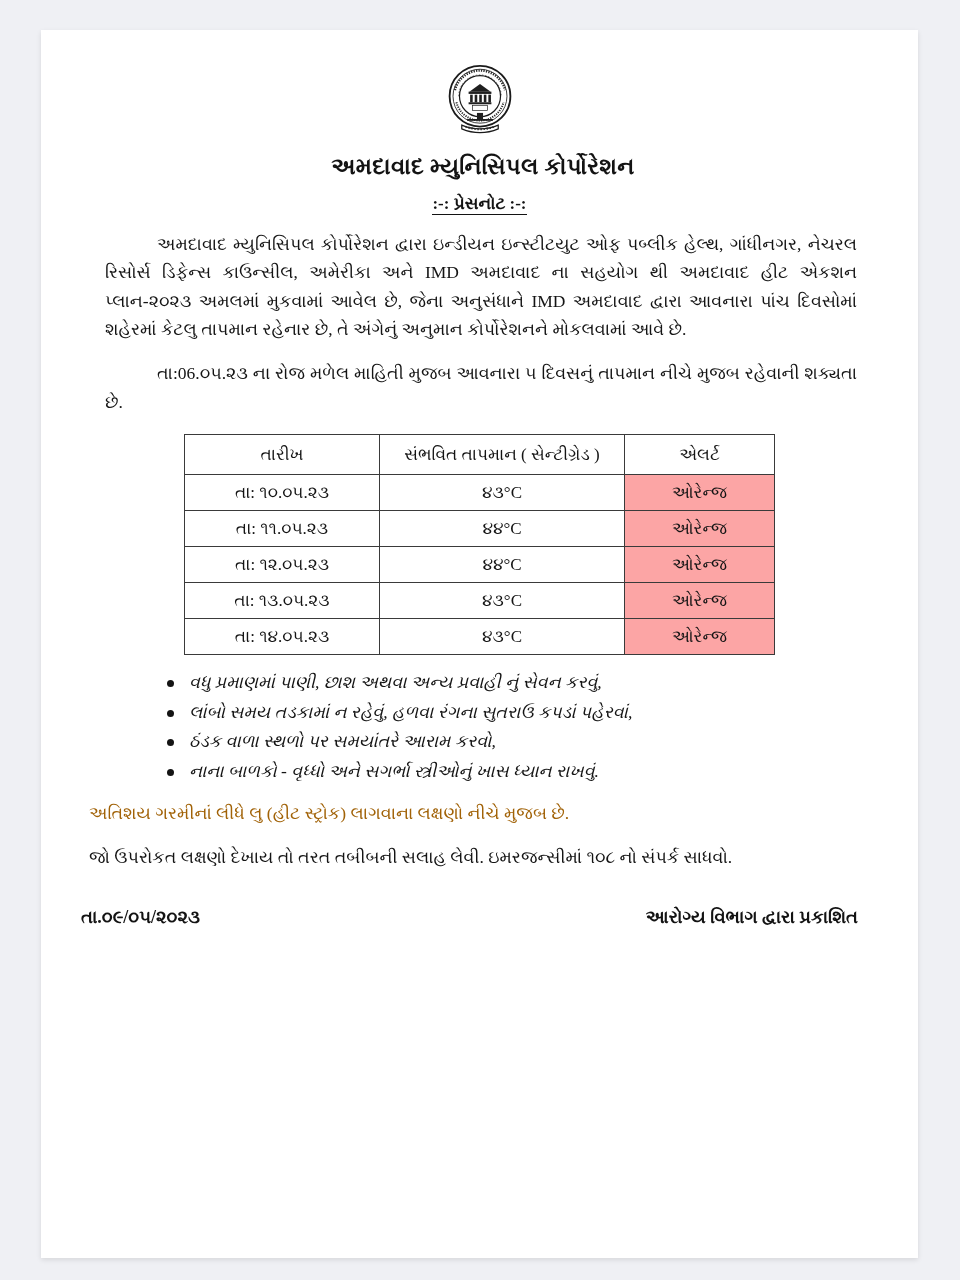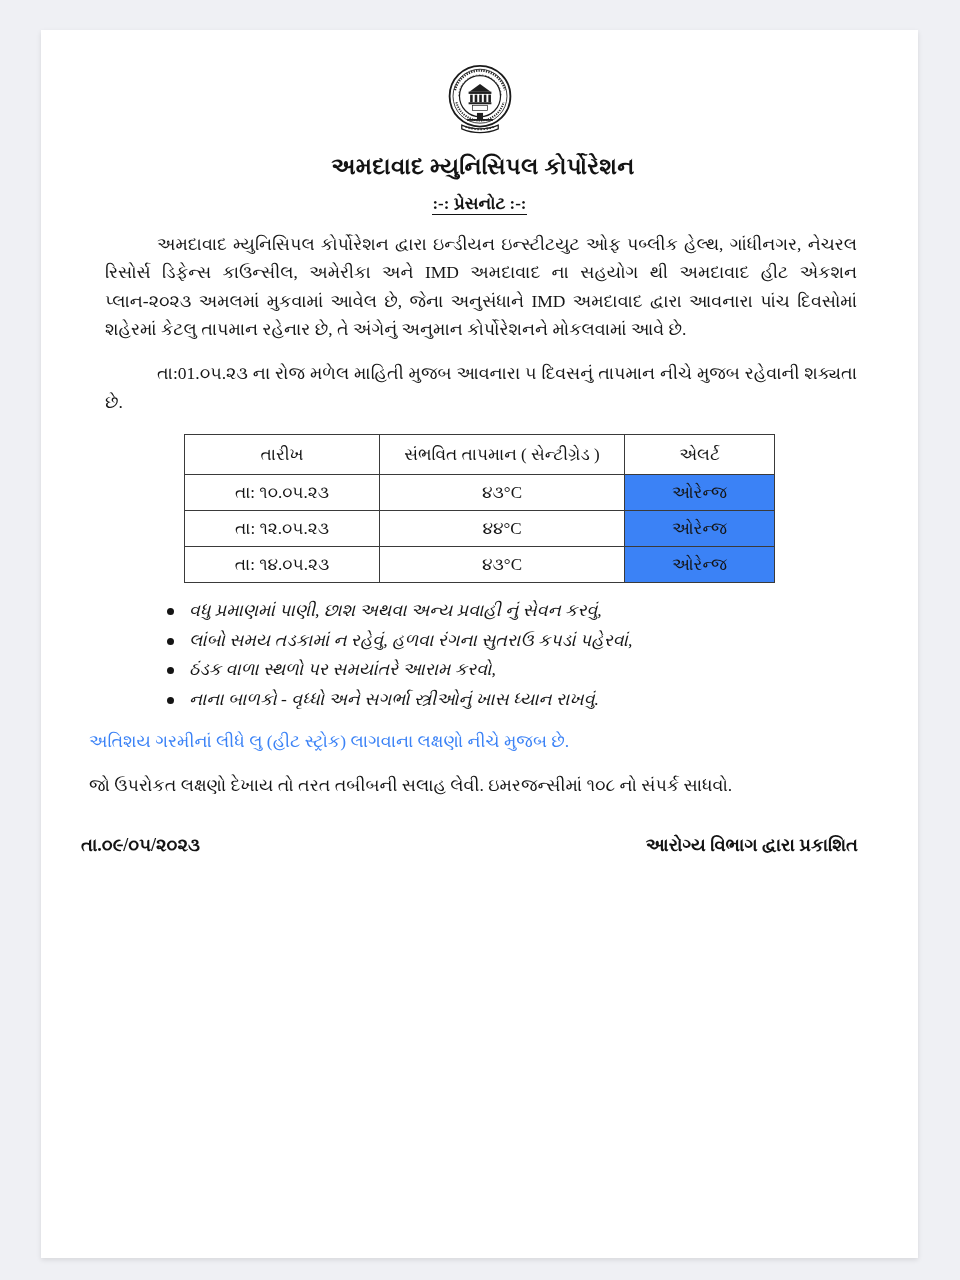--- a/index.html
+++ b/index.html
@@ -102,21 +102,21 @@
     height: 33px;
     padding: 1px 4px;
     font-weight: normal;
   }
   table.forecast th { font-size: 17px; height: 37px; }
   col.c-date  { width: 195px; }
   col.c-temp  { width: 245px; }
   col.c-alert { width: 150px; }
 
   td.alert-orange {
-    background: #3b82f6;
+    background: #fca5a5;
     border-left-color: #3a3a3a;
     border-right-color: #3a3a3a;
     border-top-color: #e8800d;
     border-bottom-color: #e8800d;
   }
   tr.first-data td.alert-orange { border-top-color: #3a3a3a; }
   tr.last-data  td.alert-orange { border-bottom-color: #3a3a3a; }
 
   
   ul.tips {
@@ -141,21 +141,21 @@
     width: 7px;
     height: 7px;
     border-radius: 50%;
     background: #141414;
   }
 
   .section-lead {
     margin: 16px 0 0 0;
     font-size: 17.5px;
     line-height: 1.55;
-    color: #3b82f6;
+    color: #a16207;
   }
 
   .closing {
     margin: 16px 0 0 0;
     font-size: 17.5px;
     line-height: 1.55;
     color: #141414;
   }
 
   
@@ -197,21 +197,21 @@
       <path d="M26 88 Q50 98 74 88 L74 93 Q50 103 26 93 Z" fill="none" stroke="#1a1a1a" stroke-width="1.6"></path>
       <path d="M31 90 Q50 97 69 90" fill="none" stroke="#2b2b2b" stroke-width="2.6" stroke-dasharray="1.8 2.2"></path>
     </svg>
   </div>
 
   <div class="org-title">અમદાવાદ મ્યુનિસિપલ કોર્પોરેશન</div>
   <div class="doc-subtitle"><span class="ul">:-: પ્રેસનોટ :-:</span></div>
 
   <div class="body-area">
     <p class="para">અમદાવાદ મ્યુનિસિપલ કોર્પોરેશન દ્વારા ઇન્ડીયન ઇન્સ્ટીટયુટ ઓફ પબ્લીક હેલ્થ, ગાંધીનગર, નેચરલ રિસોર્સ ડિફેન્સ કાઉન્સીલ, અમેરીકા અને IMD અમદાવાદ ના સહયોગ થી અમદાવાદ હીટ એકશન પ્લાન-૨૦૨૩ અમલમાં મુકવામાં આવેલ છે, જેના અનુસંધાને IMD અમદાવાદ દ્વારા આવનારા પાંચ દિવસોમાં શહેરમાં કેટલુ તાપમાન રહેનાર છે, તે અંગેનું અનુમાન કોર્પોરેશનને મોકલવામાં આવે છે.</p>
-    <p class="para">તા:01.૦૫.૨૩ ના રોજ મળેલ માહિતી મુજબ આવનારા ૫ દિવસનું તાપમાન નીચે મુજબ રહેવાની શક્યતા છે.</p>
+    <p class="para">તા:06.૦૫.૨૩ ના રોજ મળેલ માહિતી મુજબ આવનારા ૫ દિવસનું તાપમાન નીચે મુજબ રહેવાની શક્યતા છે.</p>
   </div>
 
   <div class="table-zone">
     <table class="forecast">
       <colgroup>
         <col class="c-date">
             <col class="c-temp">
             <col class="c-alert">
       </colgroup>
       <thead>
@@ -221,22 +221,32 @@
           <th>એલર્ટ</th>
         </tr>
       </thead>
       <tbody>
         <tr class="first-data">
           <td>તા: ૧૦.૦૫.૨૩</td>
           <td>૪૩°C</td>
           <td class="alert-orange">ઓરેન્જ</td>
         </tr>
         <tr>
+          <td>તા: ૧૧.૦૫.૨૩</td>
+          <td>૪૪°C</td>
+          <td class="alert-orange">ઓરેન્જ</td>
+        </tr>
+        <tr>
           <td>તા: ૧૨.૦૫.૨૩</td>
           <td>૪૪°C</td>
+          <td class="alert-orange">ઓરેન્જ</td>
+        </tr>
+        <tr>
+          <td>તા: ૧૩.૦૫.૨૩</td>
+          <td>૪૩°C</td>
           <td class="alert-orange">ઓરેન્જ</td>
         </tr>
         <tr class="last-data">
           <td>તા: ૧૪.૦૫.૨૩</td>
           <td>૪૩°C</td>
           <td class="alert-orange">ઓરેન્જ</td>
         </tr>
       </tbody>
     </table>
   </div>

